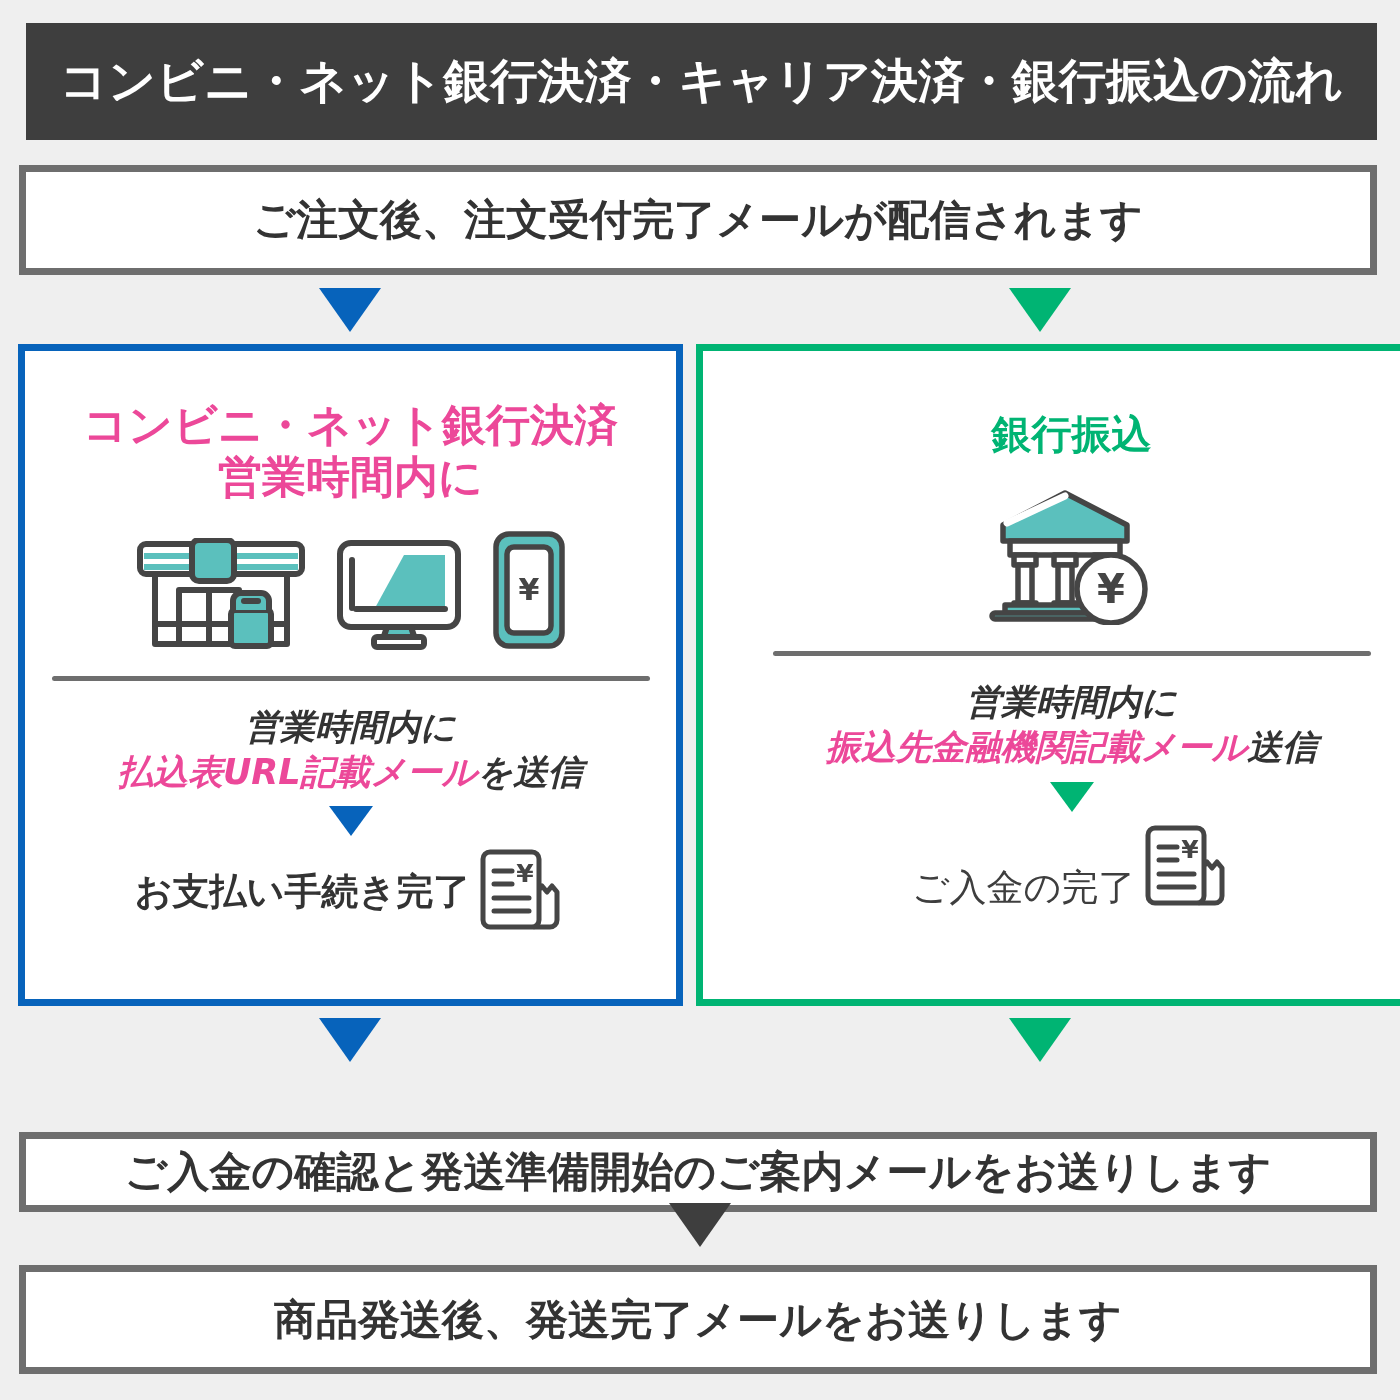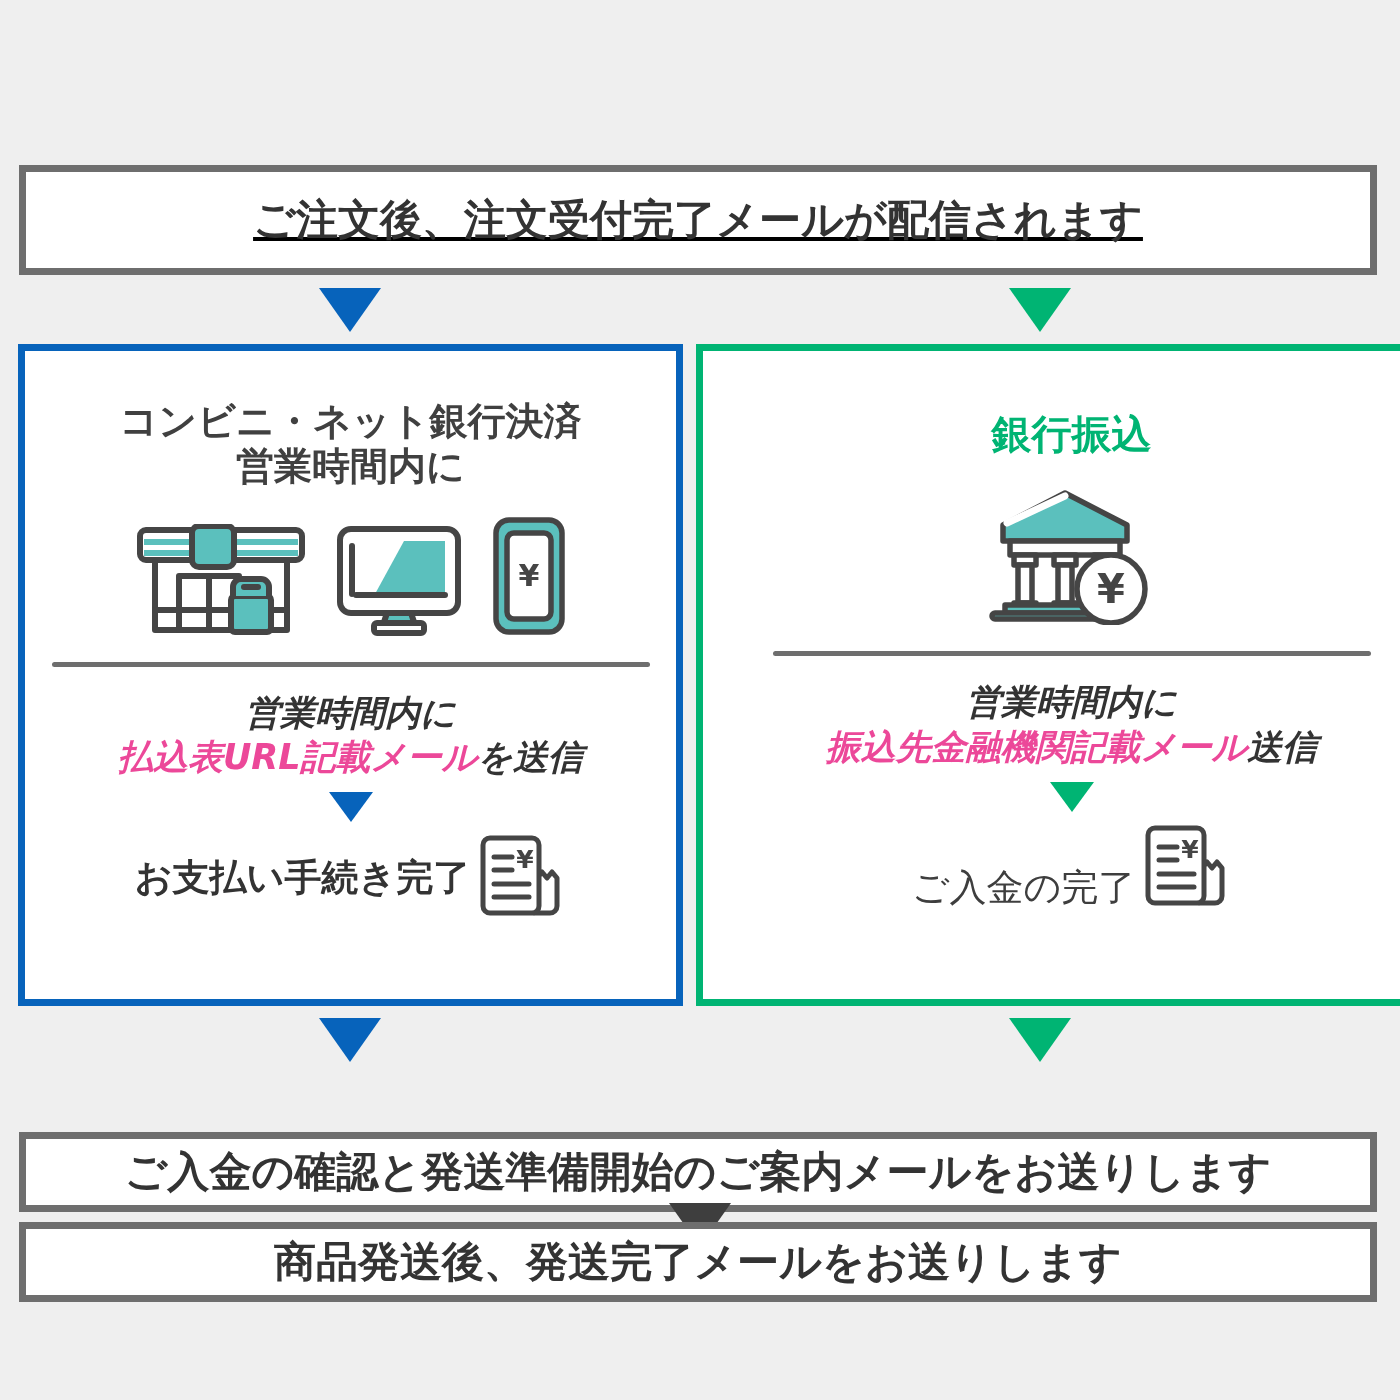--- a/index.html
+++ b/index.html
@@ -25,23 +25,23 @@
   
   .wide-box{
     position:absolute;left:19px;width:1358px;
     background:#ffffff;border:7px solid #6e6e6e;
     box-sizing:border-box;
     display:flex;align-items:center;justify-content:center;
   }
   .wide-box .t{
     color:#333333;font-weight:bold;font-size:42px;white-space:nowrap;
   }
-  #box-order{top:165px;height:110px;text-decoration:underline;}
+  #box-order{top:165px;height:110px;}
   #box-confirm{top:1132px;height:80px;}
-  #box-shipped{top:1222px;height:80px;}
+  #box-shipped{top:1265px;height:109px;}
 
   
   .tri{position:absolute;width:0;height:0;}
   .tri-blue{border-left:31px solid transparent;border-right:31px solid transparent;border-top:44px solid #0763bb;}
   .tri-green{border-left:31px solid transparent;border-right:31px solid transparent;border-top:44px solid #00b473;}
   .tri-dark{border-left:31px solid transparent;border-right:31px solid transparent;border-top:44px solid #3e3e3e;}
   #tri-top-left{left:319px;top:288px;}
   #tri-top-right{left:1009px;top:288px;}
   #tri-bot-left{left:319px;top:1018px;}
   #tri-bot-right{left:1009px;top:1018px;}
@@ -52,21 +52,21 @@
     position:absolute;top:344px;height:662px;
     background:#ffffff;box-sizing:border-box;
   }
   #panel-cvs{left:18px;width:665px;border:7px solid #0763bb;}
   #panel-bank{left:696px;width:751px;border:7px solid #00b473;}
 
   .panel-head{
     text-align:center;font-weight:bold;font-size:39px;line-height:1.18;
     margin-top:48px;
   }
-  #panel-cvs .panel-head{color:#404040;font-size:38px;}
+  #panel-cvs .panel-head{color:#ec4899;font-size:44px;}
   #panel-bank .panel-head{color:#00b473;font-size:40px;margin-top:60px;}
 
   .icon-row{
     display:flex;align-items:flex-end;justify-content:center;gap:28px;
     margin-top:26px;height:125px;
   }
   #panel-bank .icon-row{margin-top:46px;}
 
   .divider{
     height:5px;border-radius:3px;background:#6e6e6e;
@@ -91,20 +91,23 @@
     display:flex;align-items:center;justify-content:center;gap:4px;margin-top:10px;
   }
   .final-row .t{font-weight:bold;font-size:37px;color:#333333;white-space:nowrap;}
   #panel-bank .final-row .t{font-weight:normal;font-size:37px;color:#3e3e3e;margin-top:41px;}
 </style>
 </head>
 <body>
 
 <div class="stage">
 
+  <div class="title-bar">
+    <div class="t">コンビニ・ネット銀行決済・キャリア決済・銀行振込の流れ</div>
+  </div>
 
   <div class="wide-box" id="box-order">
     <div class="t">ご注文後、注文受付完了メールが配信されます</div>
   </div>
 
   <div class="tri tri-blue" id="tri-top-left"></div>
   <div class="tri tri-green" id="tri-top-right"></div>
 
   <div class="panel" id="panel-cvs">
 

